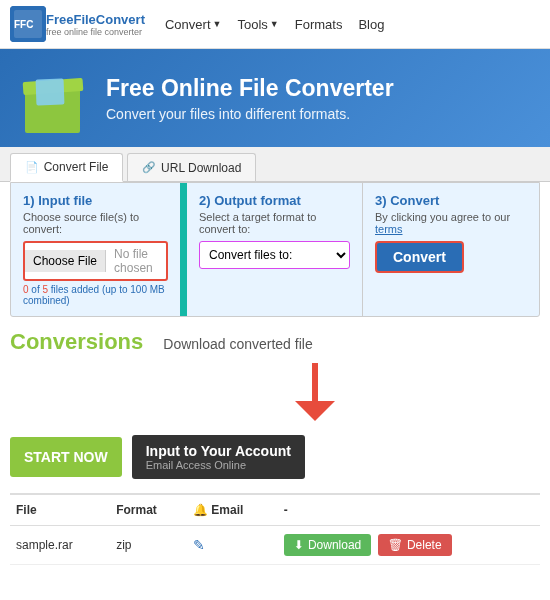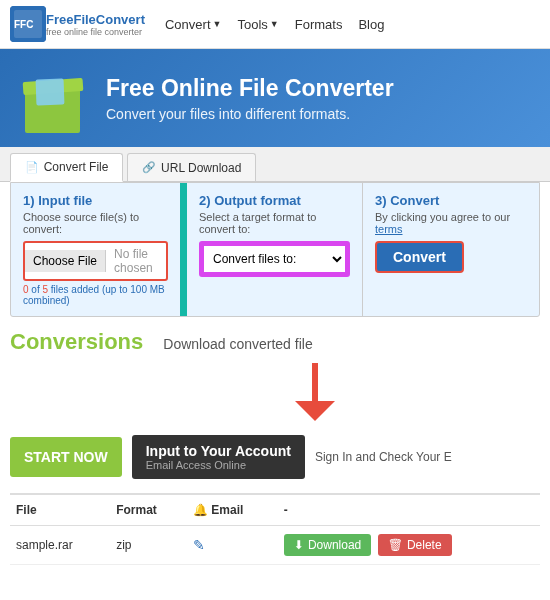--- a/index.html
+++ b/index.html
@@ -79,21 +79,21 @@
       <div style="font-size:10px;color:#2a6db5;margin-top:3px;">
         <span>
           <span style="color:#e74c3c;">0</span> of <span style="color:#e74c3c;">5</span> files added (up to 100 MB combined)
         </span>
       </div>
     </div>
 
     <div style="padding:10px 12px;border-right:1px solid #ccc;">
       <div style="color:#2a6db5;font-weight:bold;font-size:13px;margin-bottom:3px;">2) Output format</div>
       <div style="color:#555;font-size:11px;margin-bottom:6px;">Select a target format to convert to:</div>
-      <select style="width:100%;padding:5px;border:5px solid #d946ef;border-radius:3px;font-size:12px;background:#fff;cursor:pointer;">
+      <select style="width:100%;padding:5px;border:1px solid #d946ef;border-radius:3px;font-size:12px;background:#fff;cursor:pointer;">
         <option>Convert files to:</option>
       </select>
     </div>
 
     <div style="padding:10px 12px;">
       <div style="color:#2a6db5;font-weight:bold;font-size:13px;margin-bottom:3px;">3) Convert</div>
       <div style="color:#555;font-size:11px;margin-bottom:6px;">
         By clicking you agree to our <a style="color:#2a6db5;text-decoration:underline;cursor:pointer;">terms</a>
       </div>
       <button style="background:#2a6db5;color:white;border:2px solid #e74c3c;padding:6px 16px;border-radius:4px;cursor:pointer;font-size:14px;font-weight:bold;">
@@ -120,21 +120,20 @@
   </div>
 
   <div style="display:flex;align-items:center;gap:10px;margin-bottom:14px;">
     <button style="background:#8dc63f;color:white;border:none;padding:12px 14px;font-size:14px;font-weight:bold;border-radius:3px;cursor:pointer;white-space:nowrap;">
       <span>START NOW</span>
     </button>
     <div style="background:#333;color:white;padding:8px 14px;border-radius:3px;flex:0 0 auto;cursor:pointer;">
       <div style="font-size:14px;font-weight:bold;color:white;">Input to Your Account</div>
       <div style="font-size:11px;color:#aaa;">Email Access Online</div>
     </div>
-    <div style="color:#555;font-size:12px;flex:1;overflow:hidden;white-space:nowrap;">Sign In and Check Your E</div>
   </div>
 
   <table style="width:100%;border-collapse:collapse;border-top:2px solid #ddd;">
     <thead>
       <tr>
         <th style="text-align:left;padding:8px 6px;font-size:12px;color:#333;font-weight:bold;border-bottom:1px solid #ddd;">File</th>
         <th style="text-align:left;padding:8px 6px;font-size:12px;color:#333;font-weight:bold;border-bottom:1px solid #ddd;">Format</th>
         <th style="text-align:left;padding:8px 6px;font-size:12px;color:#333;font-weight:bold;border-bottom:1px solid #ddd;">
           <span style="font-size:12px;">🔔</span>
           <span>Email</span>

